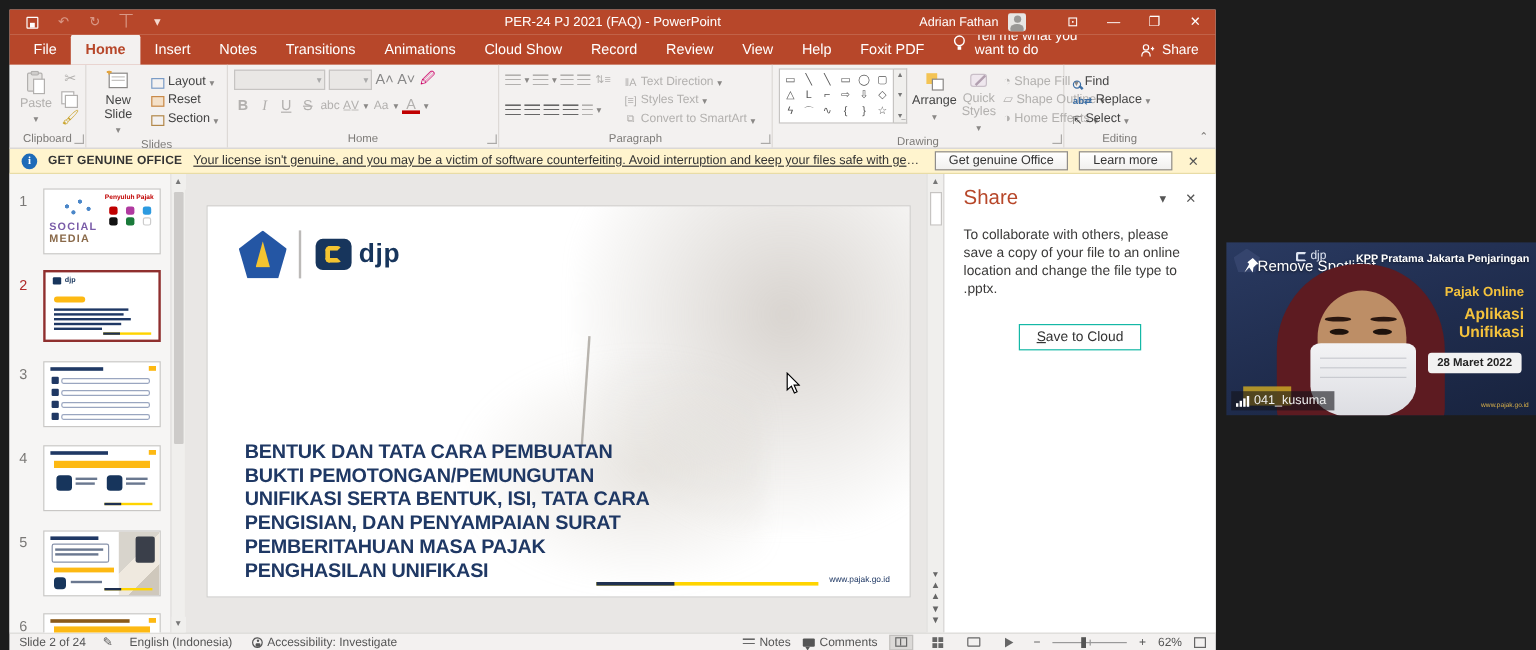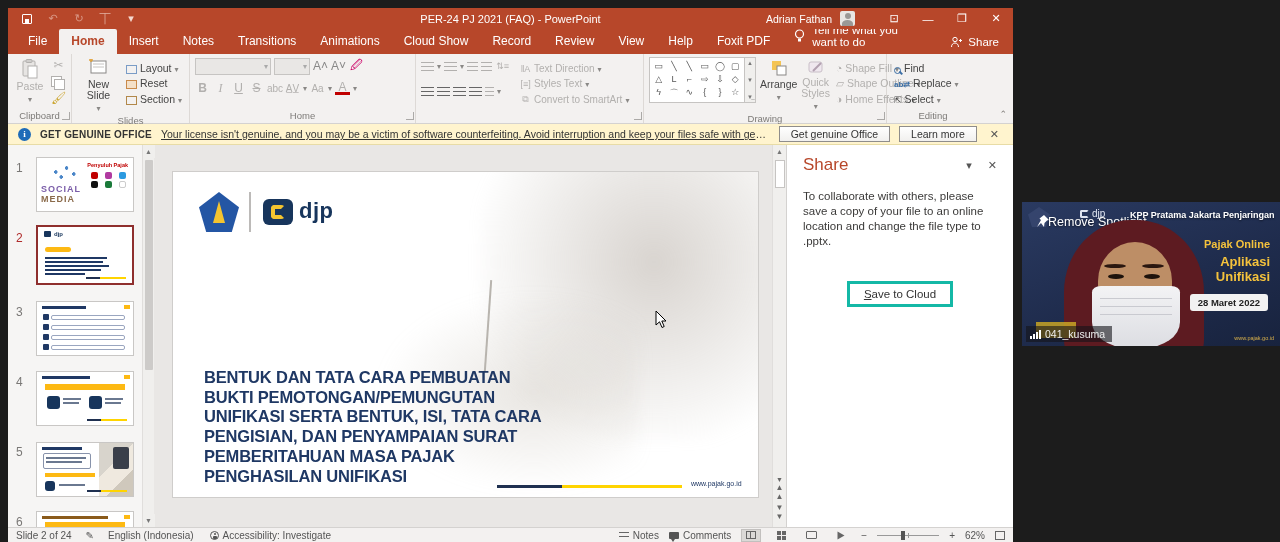--- a/index.html
+++ b/index.html
@@ -98,21 +98,21 @@
   .vthumb{position:absolute;top:15px;width:10px;height:28px;background:#fff;border:1px solid #c6c4c2;}
   .vbottom{position:absolute;bottom:44px;width:12px;text-align:center;font-size:7px;color:#666;}
   .dblarrow{position:absolute;width:12px;text-align:center;font-size:8px;color:#666;line-height:9px;}
 
   
   .sharepane{width:227px;background:#fff;border-left:1px solid #d4d2d0;flex:0 0 auto;padding:10px 16px;position:relative;}
   .sp-head{display:flex;align-items:center;}
   .sp-title{color:#b7472a;font-size:17px;}
   .sp-icons{margin-left:auto;display:flex;gap:16px;color:#555;font-size:11px;}
   .sp-body{margin-top:14px;font-size:11.5px;color:#3b3a39;line-height:15px;}
-  .sp-btn{display:block;margin:32px auto 0;background:#fff;border:3px solid #14b8a6;font-size:11.5px;padding:4px 14px;color:#333;}
+  .sp-btn{display:block;margin:21px auto 0;background:#fff;border:1px solid #14b8a6;font-size:11.5px;padding:4px 14px;color:#333;}
   .sp-btn u{text-decoration:underline;}
 
   
   .statusbar{height:15px;background:#f3f1f0;border-top:1px solid #d4d2d0;display:flex;align-items:center;font-size:10px;color:#555;padding:0 8px;gap:6px;flex:0 0 auto;}
   .st{white-space:nowrap;display:flex;align-items:center;gap:4px;}
   .stright{margin-left:auto;display:flex;align-items:center;gap:10px;}
   .viewbtn{width:20px;height:13px;display:flex;align-items:center;justify-content:center;}
   .viewbtn.on{background:#dbd9d7;border:1px solid #c2c0be;}
   .vb-norm{width:10px;height:8px;border:1px solid #666;position:relative;}
   .vb-norm::before{content:"";position:absolute;left:3px;top:0;bottom:0;width:1px;background:#666;}
@@ -350,20 +350,21 @@
                 <span>Styles Text</span>
                 <span class="chev">▾</span>
               </span>
             <span class="sbtn dis">
                 <span class="fmt" style="width:11px;font-size:9px">⧉</span>
                 <span>Convert to SmartArt</span>
                 <span class="chev">▾</span>
               </span>
           </div>
         </div>
+        <div class="grp-label"><span>Paragraph</span></div>
         <span class="dlg"></span>
       </div>
 
       <div class="grp" style="width:243px">
         <div class="grp-body">
           <div style="display:flex">
             <div class="shapebox">
               <span>▭</span>
                 <span>╲</span>
                 <span>╲</span>

